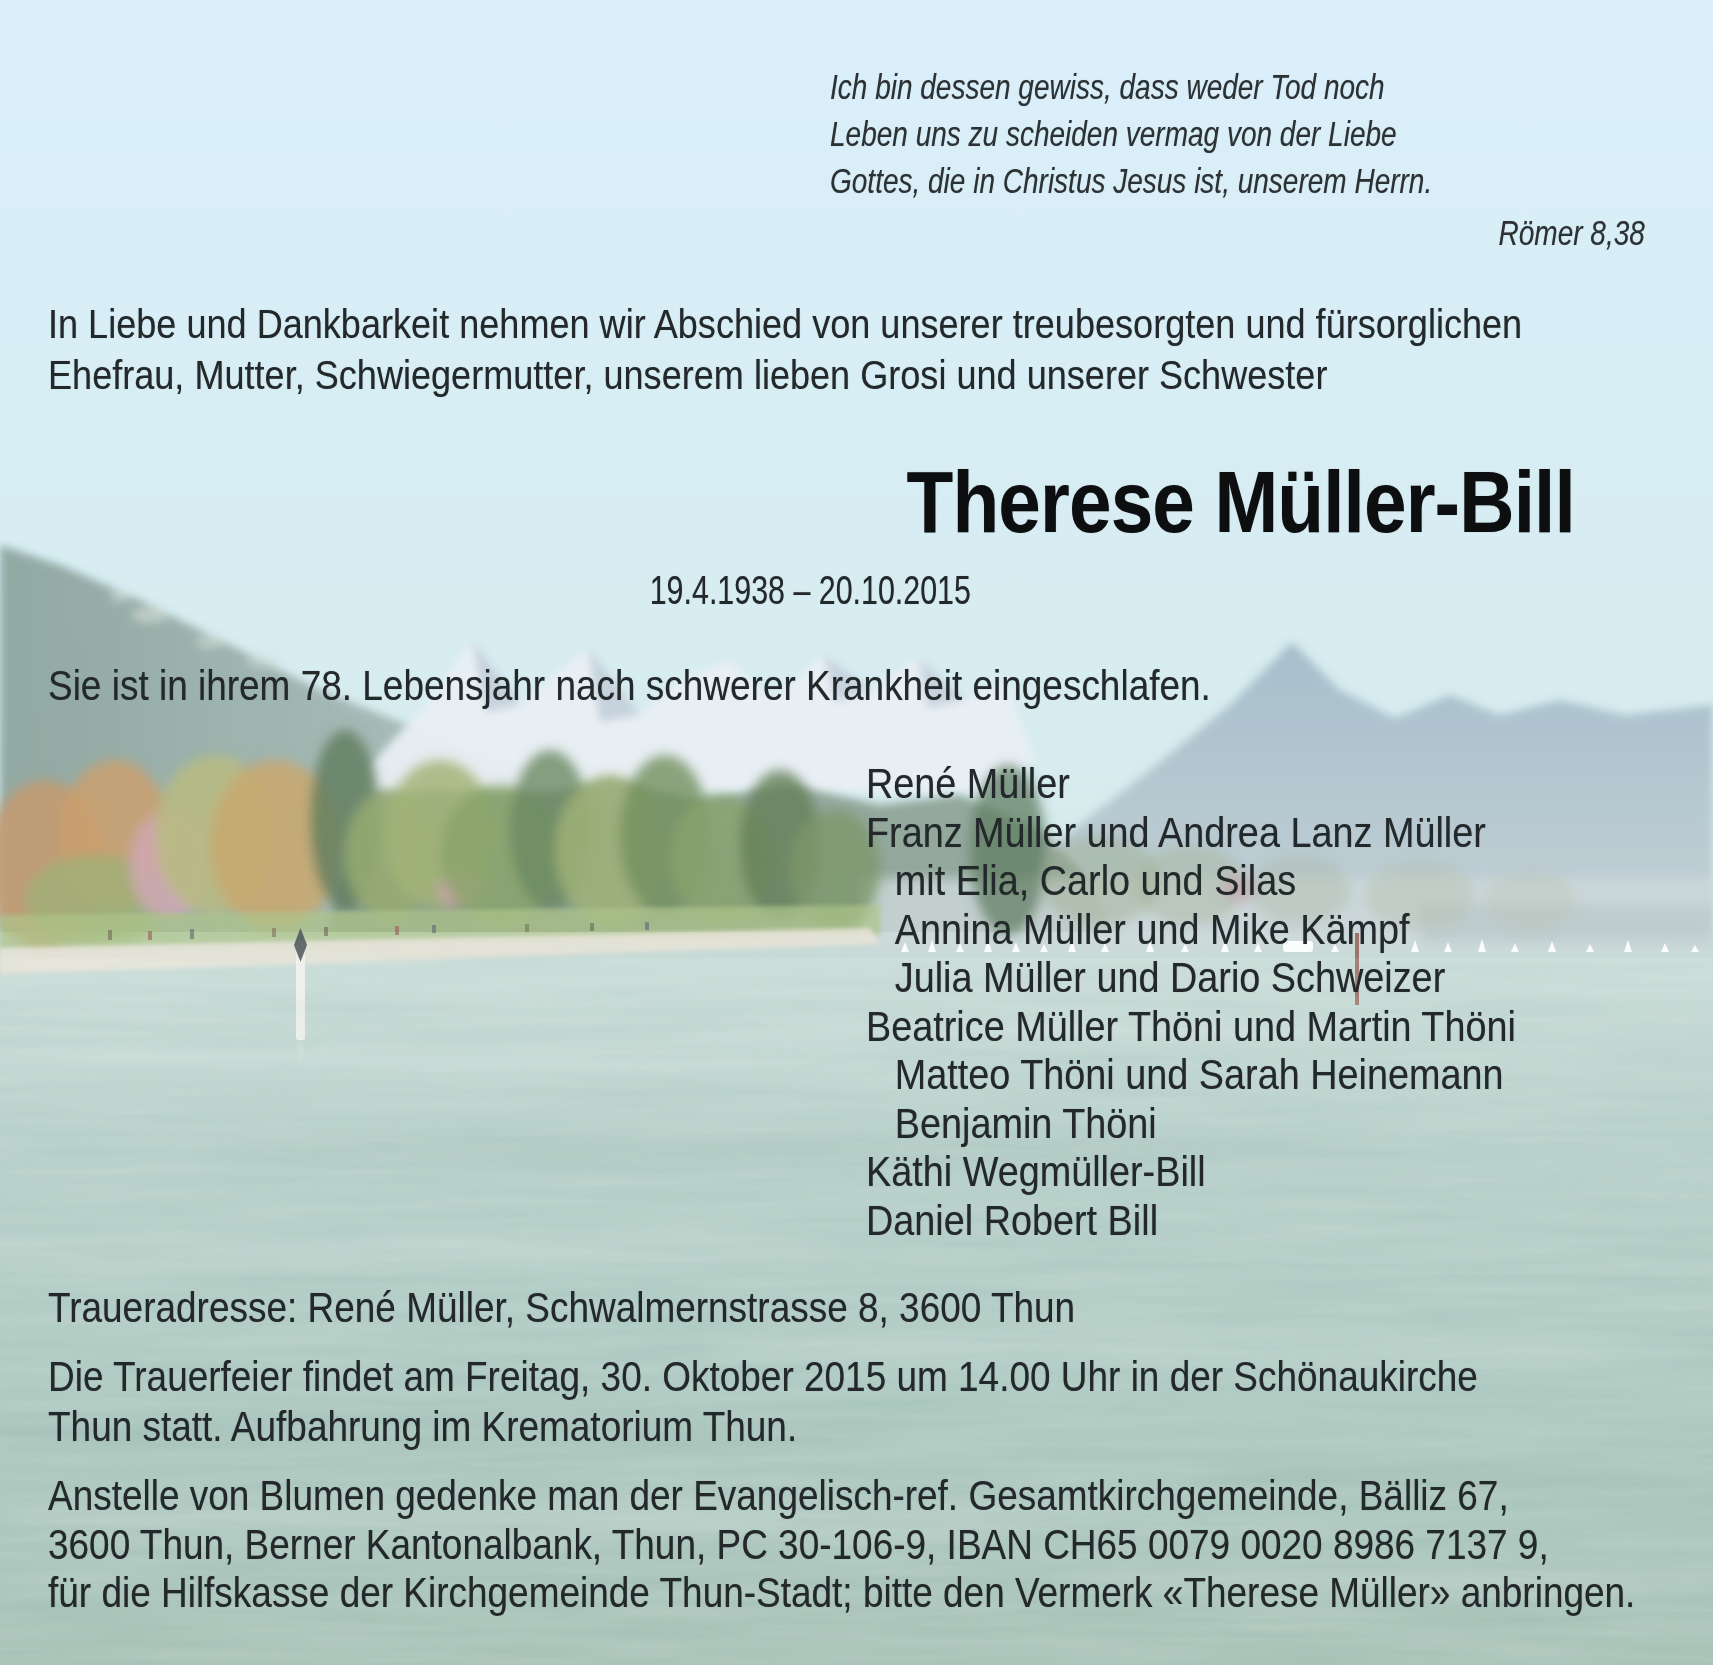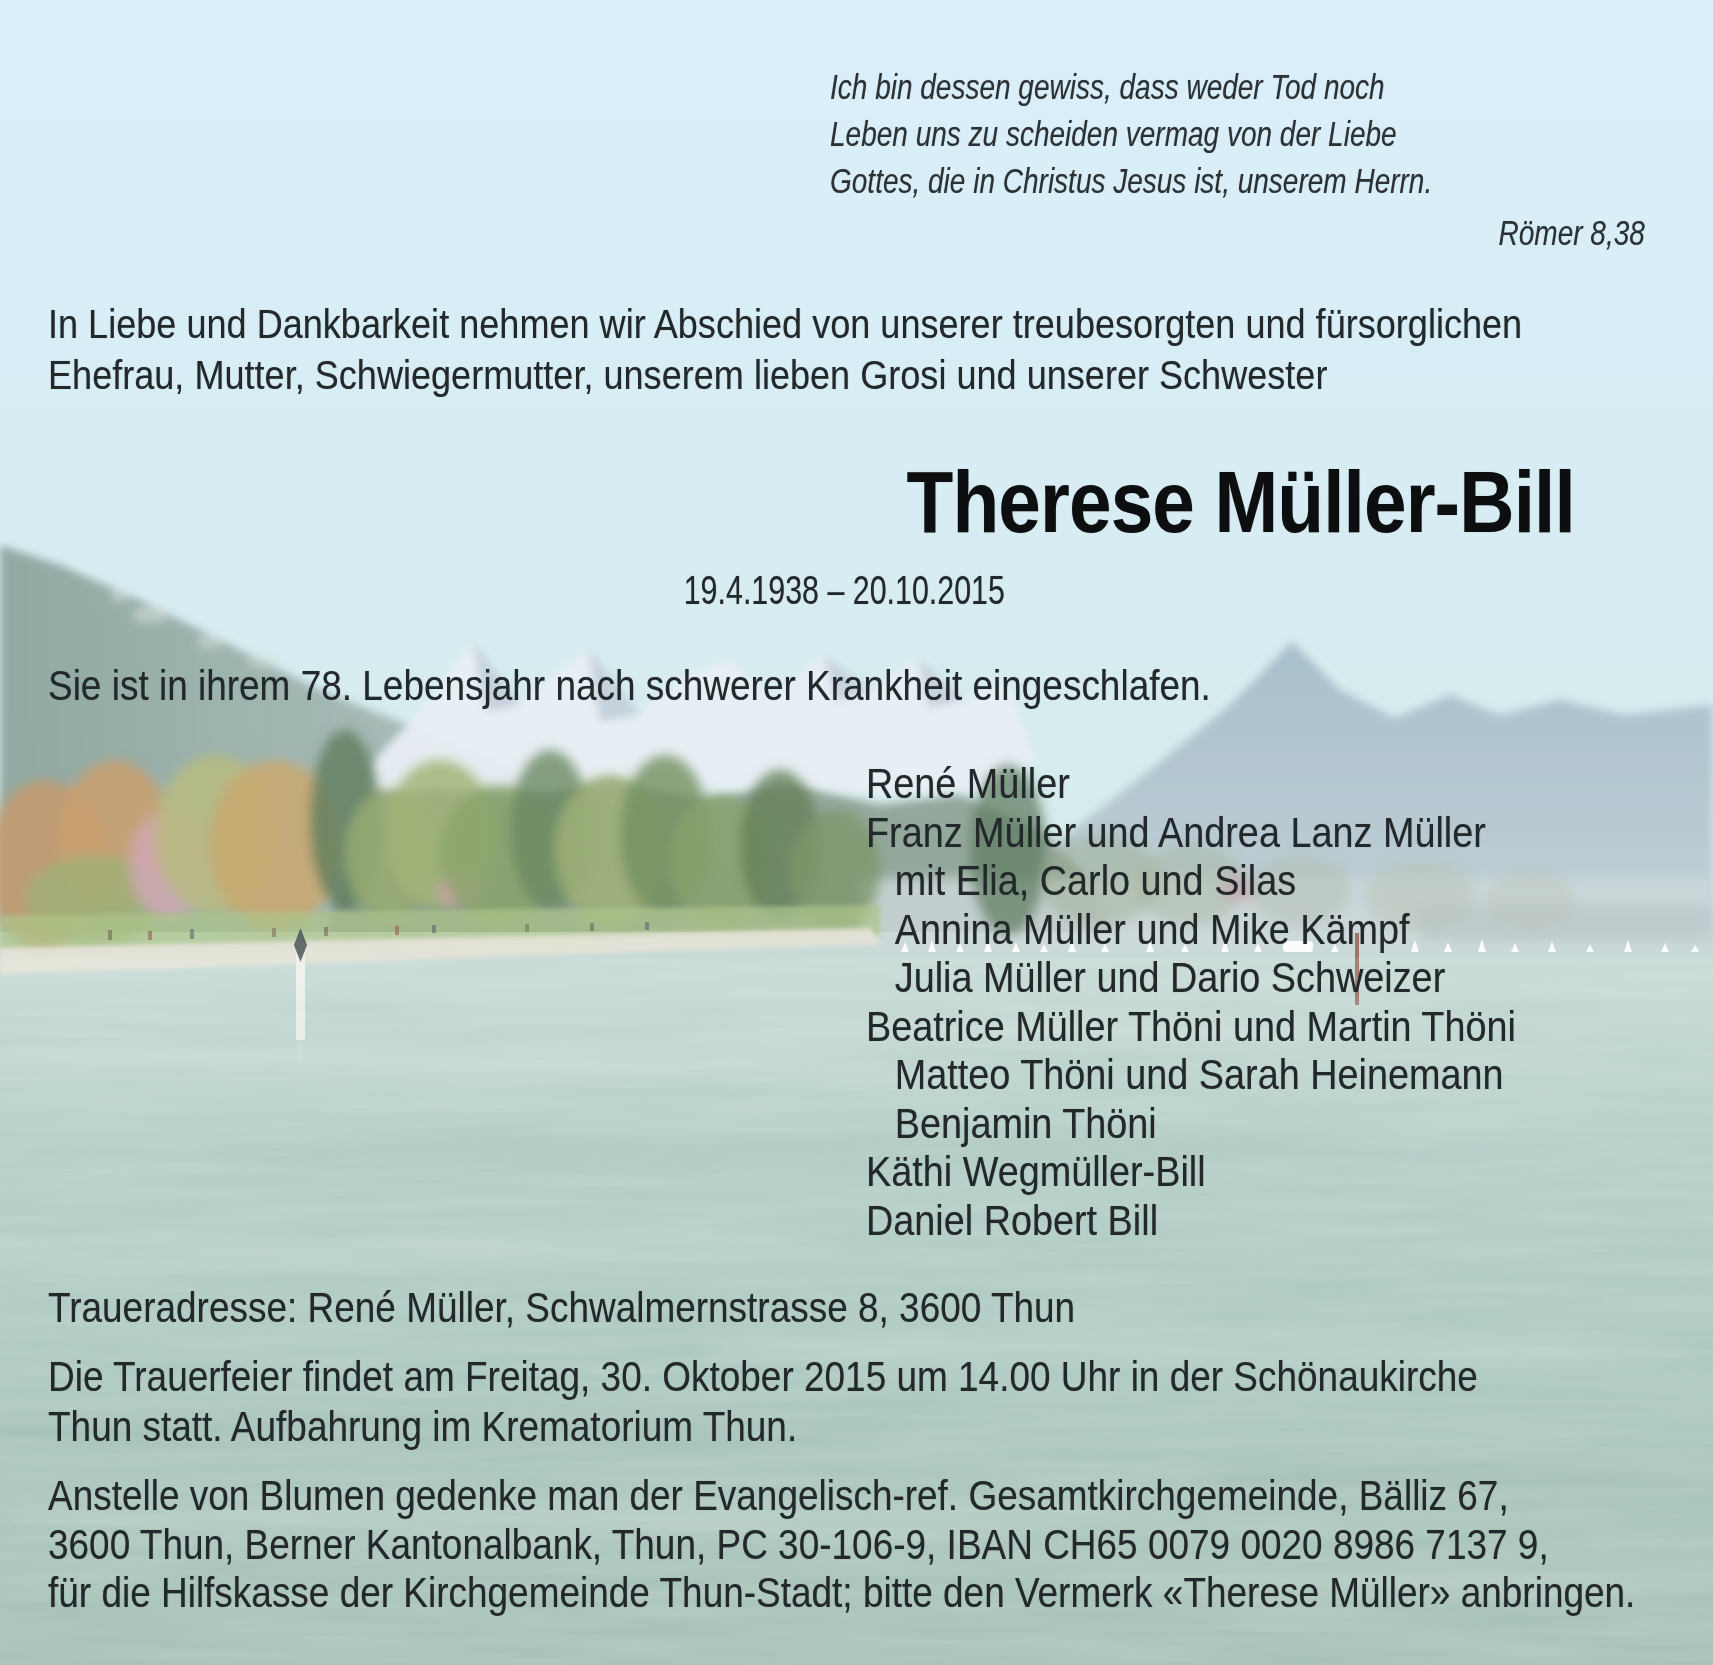--- a/index.html
+++ b/index.html
@@ -18,21 +18,21 @@
   .roemer{
     right:68px;top:213px;font-size:35px;font-style:italic;
     transform:scaleX(.80);transform-origin:100% 0;color:#2c3134;
   }
   .intro{left:48px;top:299px;font-size:41px;line-height:51px;transform:scaleX(.88);transform-origin:0 0;}
   .title{
     left:0;top:452px;width:1620px;text-align:right;
     font-size:87px;font-weight:700;color:#0c0e10;letter-spacing:-1px;
   }
   .title .squeeze{display:inline-block;transform:scaleX(.88);transform-origin:50% 50%;}
-  .dates{left:0;top:568px;width:1620px;text-align:center;font-size:40px;padding-left:34px;}
+  .dates{left:0;top:568px;width:1620px;text-align:center;font-size:40px;}
   .dates .squeeze{display:inline-block;transform:scaleX(.76);transform-origin:50% 50%;}
   .announce{left:48px;top:662px;font-size:42px;transform:scaleX(.88);transform-origin:0 0;}
   .mourners{left:866px;top:760px;font-size:42px;line-height:48.5px;transform:scaleX(.90);transform-origin:0 0;}
   .mourners .indent{padding-left:32px;}
   .address{left:48px;top:1284px;font-size:42px;transform:scaleX(.88);transform-origin:0 0;}
   .service{left:48px;top:1352px;font-size:42px;line-height:50px;transform:scaleX(.88);transform-origin:0 0;}
   .donation{left:48px;top:1472px;font-size:42px;line-height:48.7px;transform:scaleX(.88);transform-origin:0 0;}
 </style>
 </head>
 <body>

